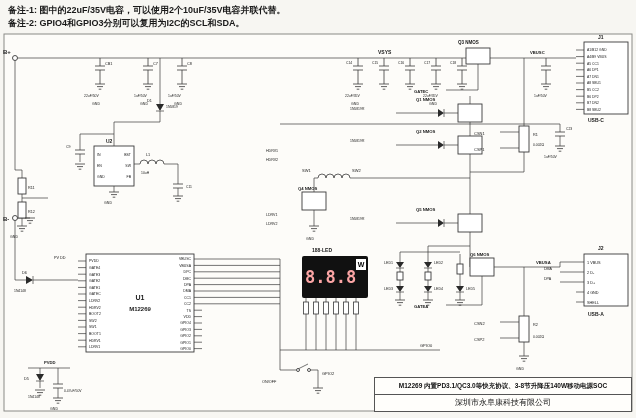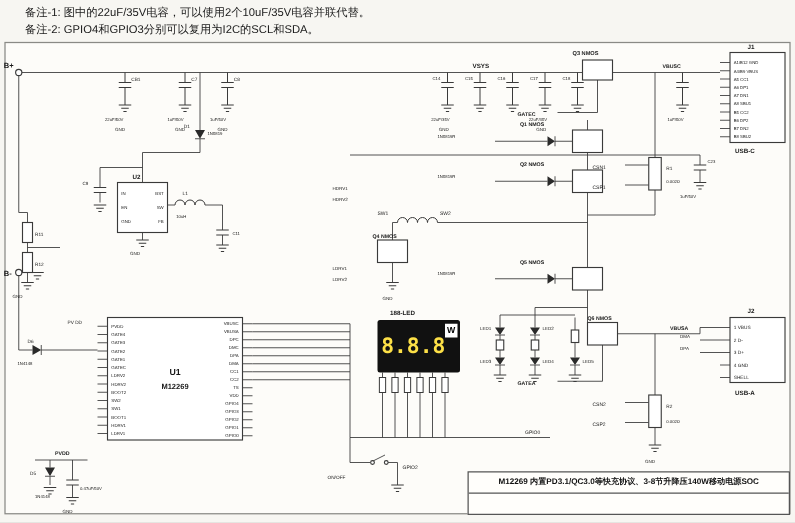--- a/index.html
+++ b/index.html
@@ -1,20 +1,20 @@
 <!DOCTYPE html>
 <html><head>
 <meta charset="utf-8">
 <style>
   html,body{margin:0;padding:0;background:#d7d6d2;}
   .sheet{position:relative;width:636px;height:418px;background:#f7f6f2;overflow:hidden;
          font-family:"Liberation Sans","DejaVu Sans",sans-serif;}
   svg{position:absolute;left:0;top:0;}
   svg text{font-family:"Liberation Sans","DejaVu Sans",sans-serif;fill:#1a1a1a;}
-  .note{position:absolute;left:20px;color:#1a1a1a;font-weight:normal;font-size:9px;white-space:nowrap;}
+  .note{position:absolute;left:8px;color:#1a1a1a;font-weight:bold;font-size:9px;white-space:nowrap;}
   #note1{top:4px;} #note2{top:17px;text-align:right;}
   .display{position:absolute;left:302px;top:256px;width:66px;height:42px;background:#111;border-radius:2px;}
   .digits{position:absolute;left:3px;top:11px;font-family:"DejaVu Sans Mono",monospace;
           font-weight:bold;font-size:17px;color:#ef2b24;white-space:nowrap;}
   .wbadge{position:absolute;right:2px;top:3px;width:10px;height:11px;background:#fff;color:#000;
           font-size:7px;font-weight:bold;text-align:center;line-height:11px;}
   .tb{position:absolute;left:374px;top:377px;width:256px;height:33px;border:1px solid #555;background:#fffefb;}
   .tb-title{height:16px;line-height:16px;border-bottom:1px solid #555;font-size:6.5px;font-weight:bold;
             text-align:center;white-space:nowrap;overflow:hidden;color:#111;}
   .tb-company{height:16px;line-height:16px;font-size:8px;text-align:center;color:#111;}
@@ -343,21 +343,22 @@
         <text x="588" y="316" font-size="5" font-weight="bold" fill="#1a1a1a">USB-A</text>
         <text x="587" y="263.5" font-size="3.8" fill="#1a1a1a">1 VBUS</text>
         <text x="587" y="273.5" font-size="3.8" fill="#1a1a1a">2 D-</text>
         <text x="587" y="283.5" font-size="3.8" fill="#1a1a1a">3 D+</text>
         <text x="587" y="293.5" font-size="3.8" fill="#1a1a1a">4 GND</text>
         <text x="587" y="303.5" font-size="3.8" fill="#1a1a1a">SHELL</text>
       </g>
   </svg>
 
   <div class="display" style="background: rgb(17, 17, 17);">
-    <span class="digits" style="color: #fde047;">8.8.8</span>
+    <span class="digits" style="color: #fca5a5;">8.8.8</span>
     <span class="wbadge">W</span>
   </div>
 
   <div class="tb">
     <div class="tb-title">M12269 内置PD3.1/QC3.0等快充协议、3-8节升降压140W移动电源SOC</div>
+    <div class="tb-company">深圳市永阜康科技有限公司</div>
   </div>
 
 </div>
 
 </body></html>

